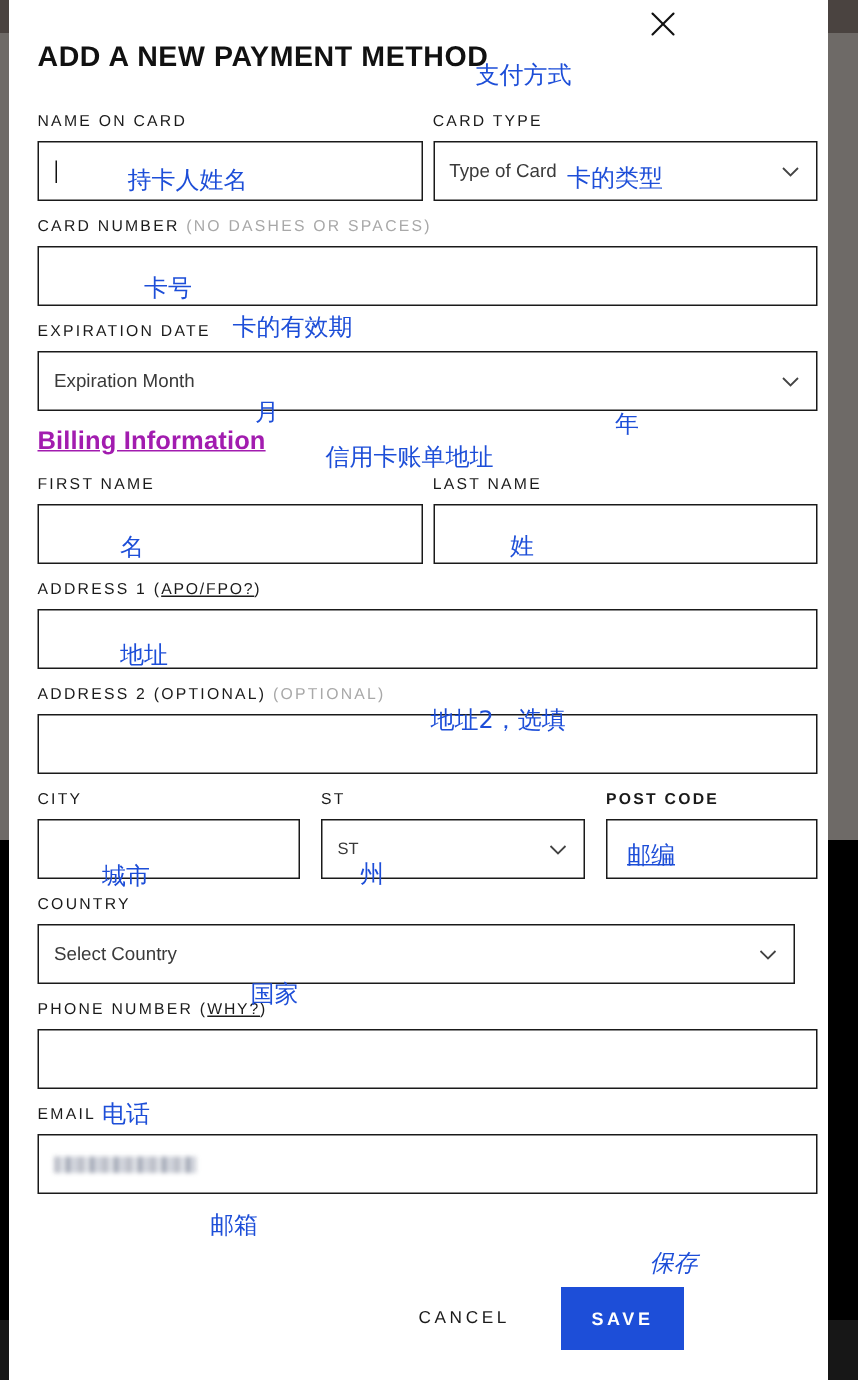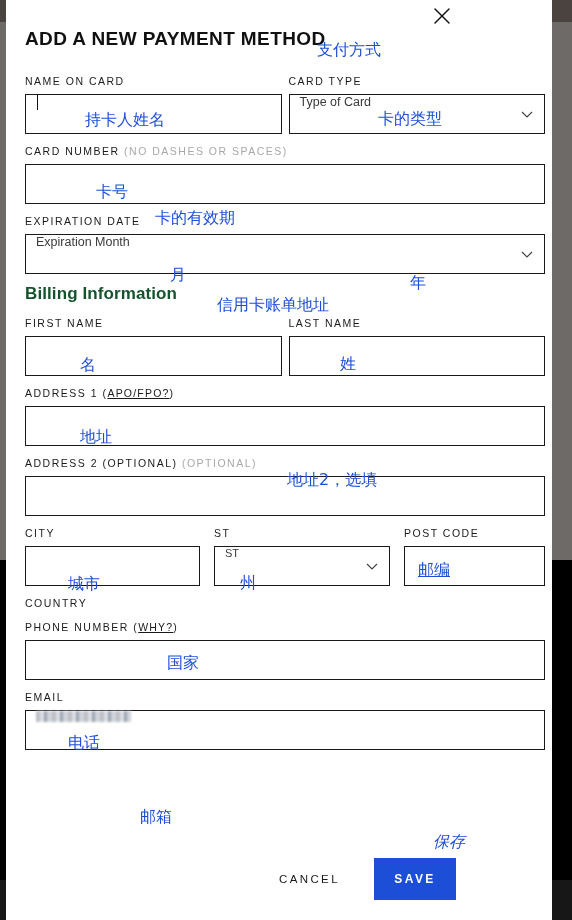--- a/index.html
+++ b/index.html
@@ -100,21 +100,21 @@
   }
 
   .input-box,
   .select-box {
     box-sizing: border-box;
     width: 100%;
     height: 40px;
     border: 1px solid #1a1a1a;
     background: #ffffff;
     display: flex;
-    align-items: flex-start;
+    align-items: center;
     padding: 0 10px;
     font-size: 12.5px;
     color: #2b2b2b;
     position: relative;
   }
   .select-box { padding-right: 28px; }
   .select-box .chev {
     position: absolute;
     right: 10px;
     top: 50%;
@@ -129,24 +129,25 @@
     display: inline-block;
     width: 1px;
     height: 15px;
     background: #111;
     margin-left: 1px;
   }
 
   .heading {
     font-size: 17px;
     font-weight: bold;
-    color: #14532d;
+    color: #a21caf;
     margin: 2px 0 12px 0;
     letter-spacing: 0.1px;
     position: relative;
+    text-decoration: underline;
   }
 
   
   .redacted {
     display: inline-block;
     width: 95px;
     height: 11px;
     background:
       repeating-linear-gradient(90deg,
         #b9bcc6 0px, #b9bcc6 4px,
@@ -318,30 +319,38 @@
           <div class="select-box">
             <span class="placeholder" style="font-size:11px;">ST</span>
             <span class="chev">
               <svg width="14" height="14" viewBox="0 0 14 14" fill="none" stroke="currentColor" stroke-width="1.2">
                   <polyline points="2,5 7,10 12,5"></polyline>
                 </svg>
             </span>
           </div>
         </div>
       </div>
-      <div style="flex:1 1 0;">
+      <div style="flex:1 1 0;font-weight:bold;">
         <div class="field">
           <div class="label">POST CODE</div>
           <div class="input-box"></div>
         </div>
       </div>
     </div>
 
     <div class="field">
       <div class="label">COUNTRY</div>
+      <div class="select-box w-country">
+        <span class="placeholder">Select Country</span>
+        <span class="chev">
+          <svg width="14" height="14" viewBox="0 0 14 14" fill="none" stroke="currentColor" stroke-width="1.2">
+              <polyline points="2,5 7,10 12,5"></polyline>
+            </svg>
+        </span>
+      </div>
     </div>
 
     <div class="field">
       <div class="label">
         <span>PHONE NUMBER (</span><span class="underlink">WHY?</span><span>)</span>
       </div>
       <div class="input-box"></div>
     </div>
 
     <div class="field">

